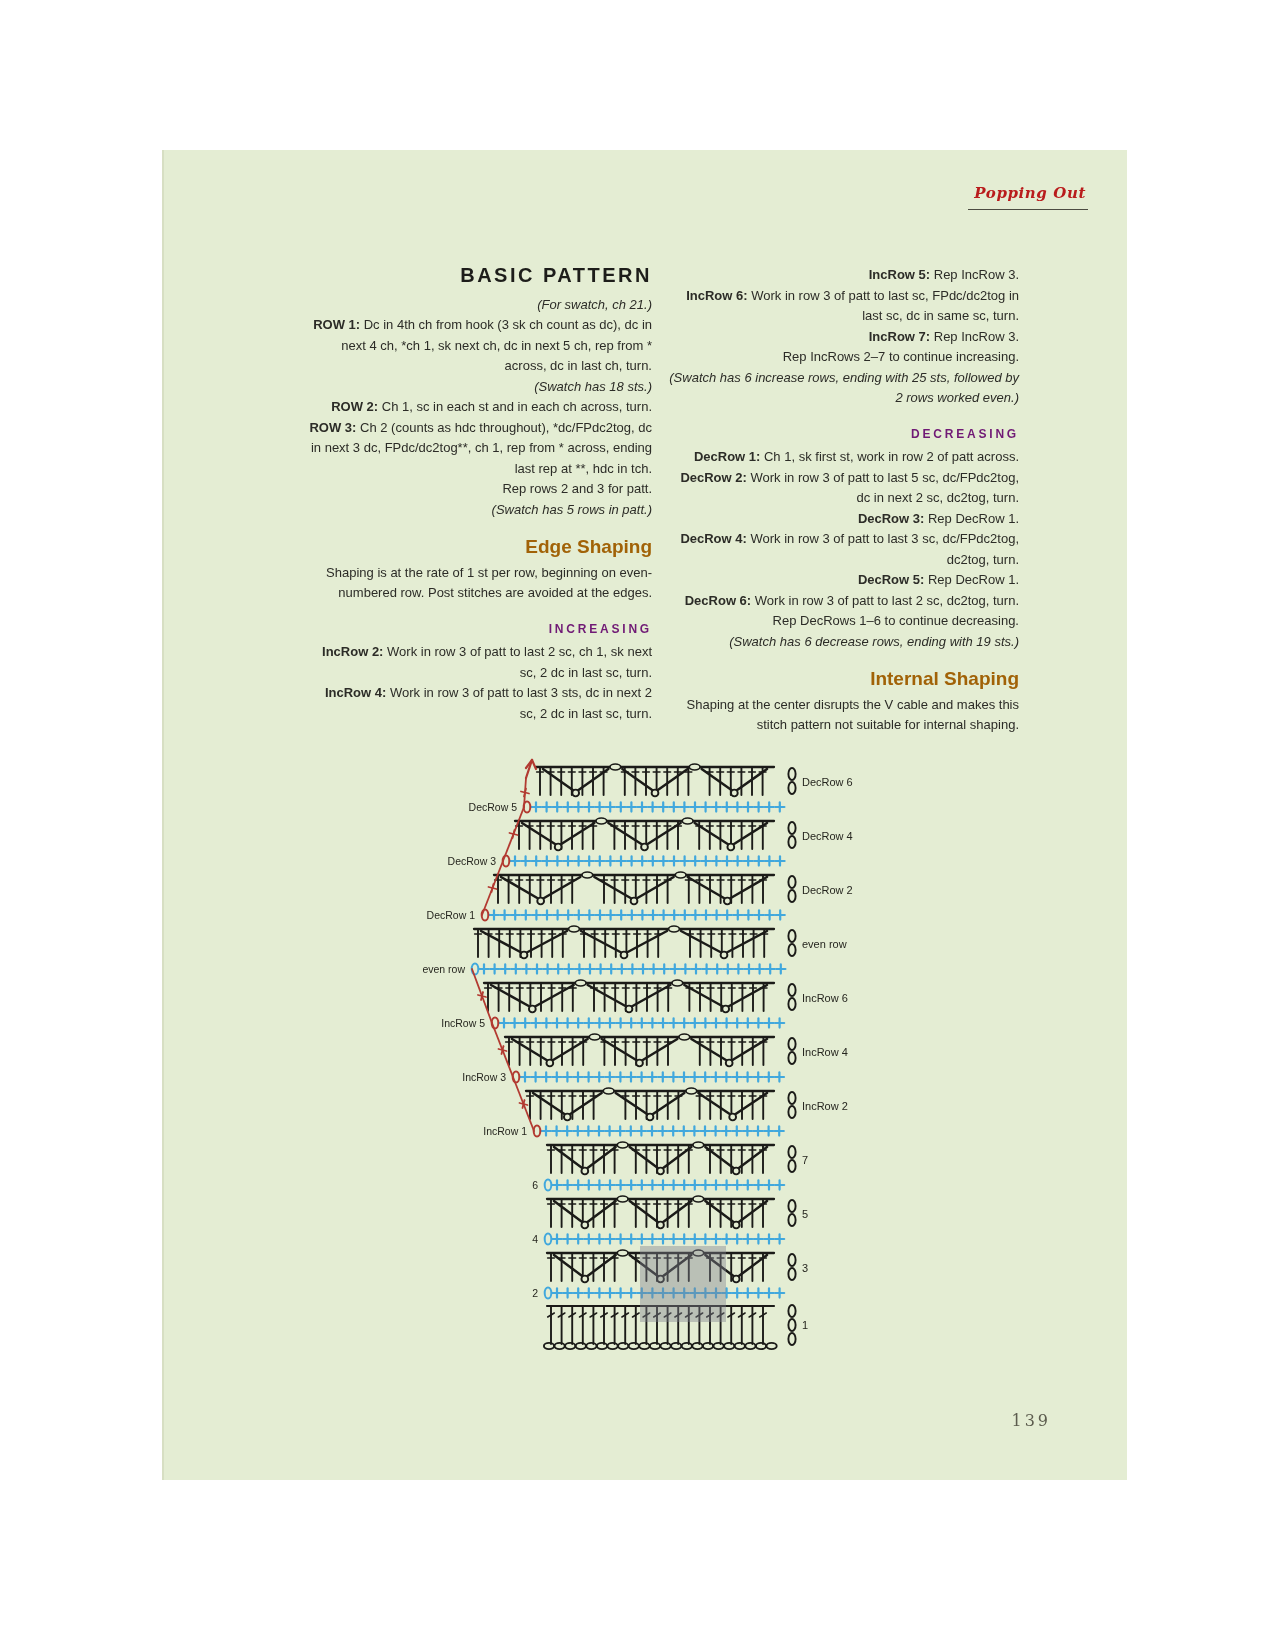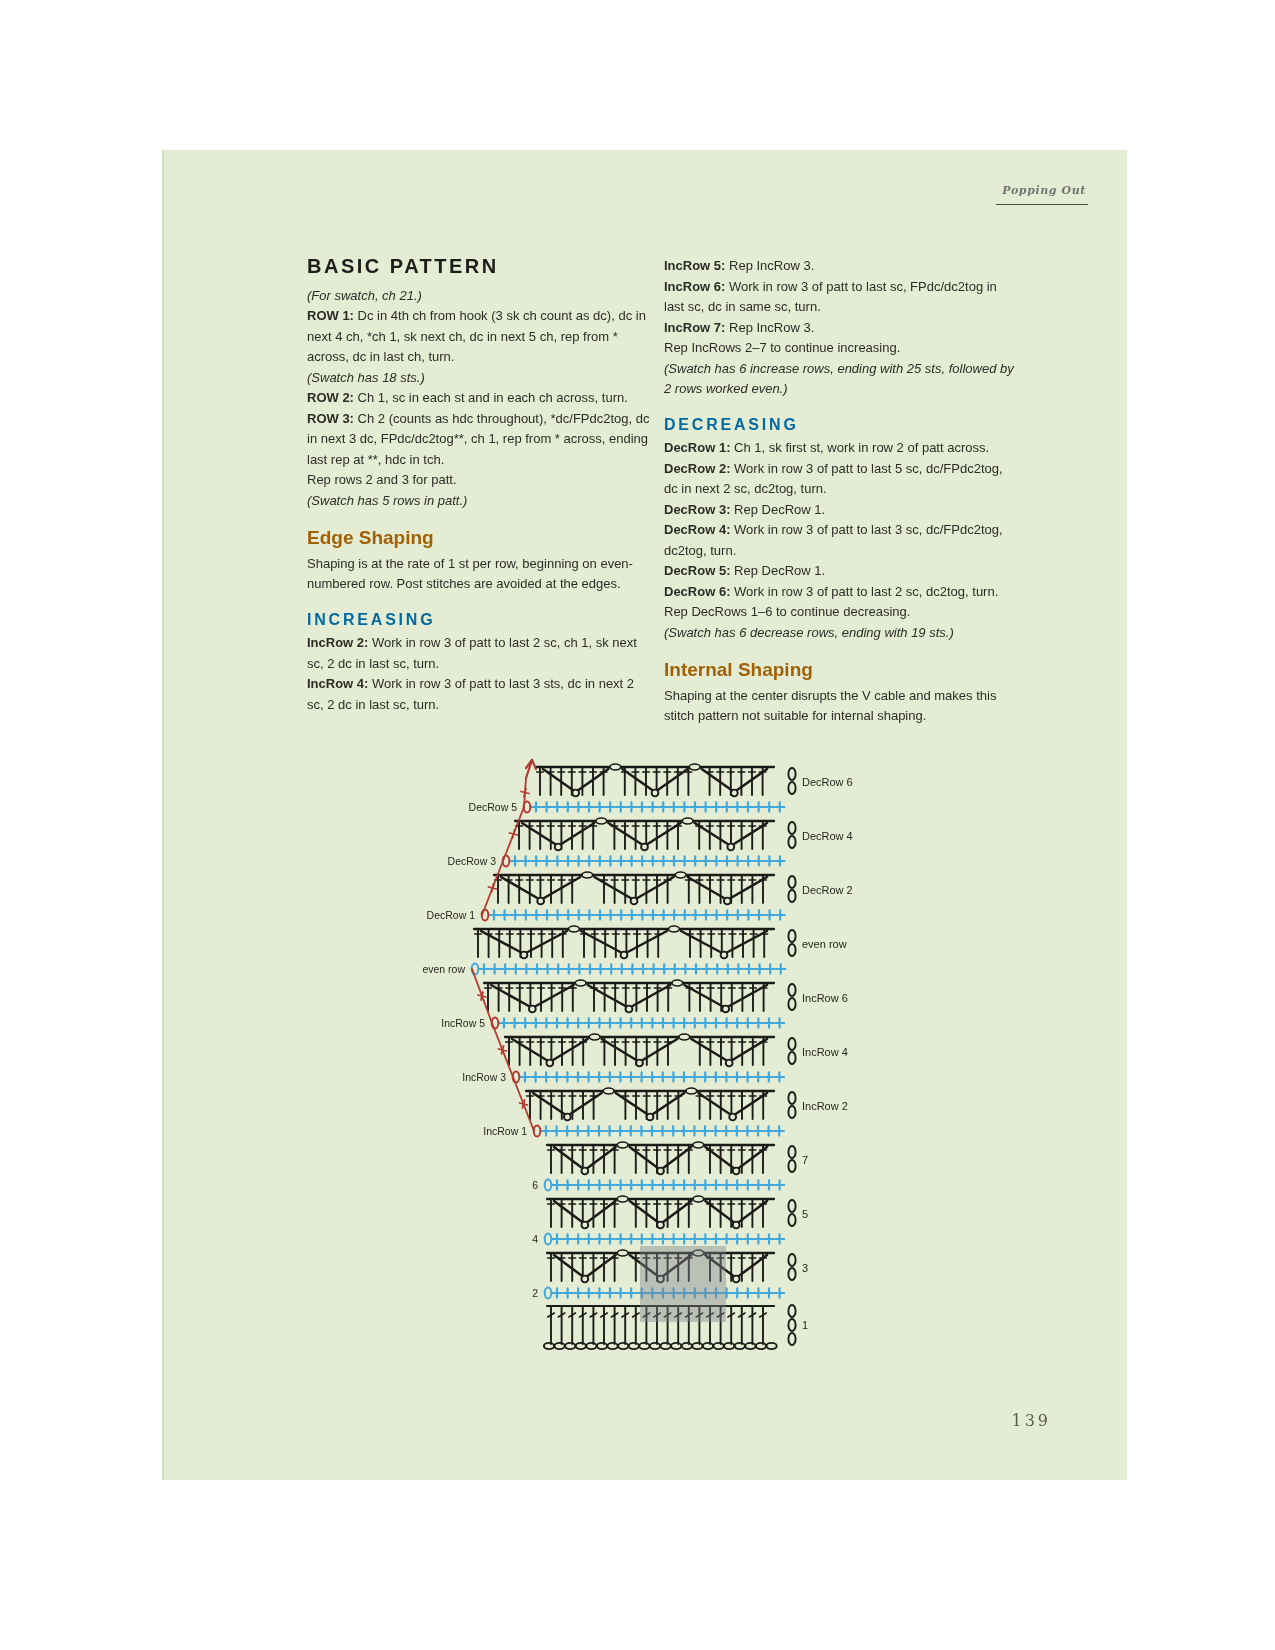--- a/index.html
+++ b/index.html
@@ -2,31 +2,31 @@
 <html><head>
 <meta charset="utf-8">
 <style>
   html,body{margin:0;padding:0;background:#ffffff;}
   #canvas{position:relative;width:1275px;height:1650px;background:#ffffff;overflow:hidden;
           font-family:"Liberation Sans",sans-serif;}
   .sheet{position:absolute;left:162px;top:150px;width:963px;height:1330px;background:#e4edd3;
          border-left:2px solid #d7dfc3;}
   .running-header{position:absolute;top:34px;right:39px;
          font-family:"DejaVu Serif",serif;font-style:italic;font-weight:700;
-         font-size:11px;letter-spacing:0.6px;color:#737373;
+         font-size:15px;letter-spacing:0.6px;color:#b91c1c;
          border-bottom:1.5px solid #4c4c42;padding:0 2px 7px 6px;}
-  .col{position:absolute;top:106px;color:#2c2c27;font-size:13px;line-height:20.5px;}
+  .col{position:absolute;top:115px;color:#2c2c27;font-size:13px;line-height:20.5px;text-align:right;}
   .col.left{left:143px;width:345px;}
   .col.right{left:500px;width:355px;}
   .col p{margin:0;}
   .b{font-weight:bold;}
   .i{font-style:italic;}
   h1.ptn{font-size:20px;font-weight:bold;letter-spacing:2.5px;color:#1d1d1a;margin:0 0 9px 0;}
   h2.sub{font-size:19px;font-weight:bold;color:#a16207;margin:17px 0 5px 0;}
-  h3.sec{font-size:16px;font-weight:bold;letter-spacing:2.8px;color:#0369a1;margin:15px 0 3px 0;}
+  h3.sec{font-size:12px;font-weight:bold;letter-spacing:2.8px;color:#701a75;margin:15px 0 3px 0;}
   #chart{position:absolute;left:238px;top:592px;width:470px;height:620px;}
   .page-number{position:absolute;top:1261px;right:76px;
          font-family:"DejaVu Serif",serif;font-size:16px;letter-spacing:3px;color:#5c5c4e;margin-left:48px;}
 </style>
 </head>
 <body>
 
 <div id="canvas">
   <div class="sheet">
 

